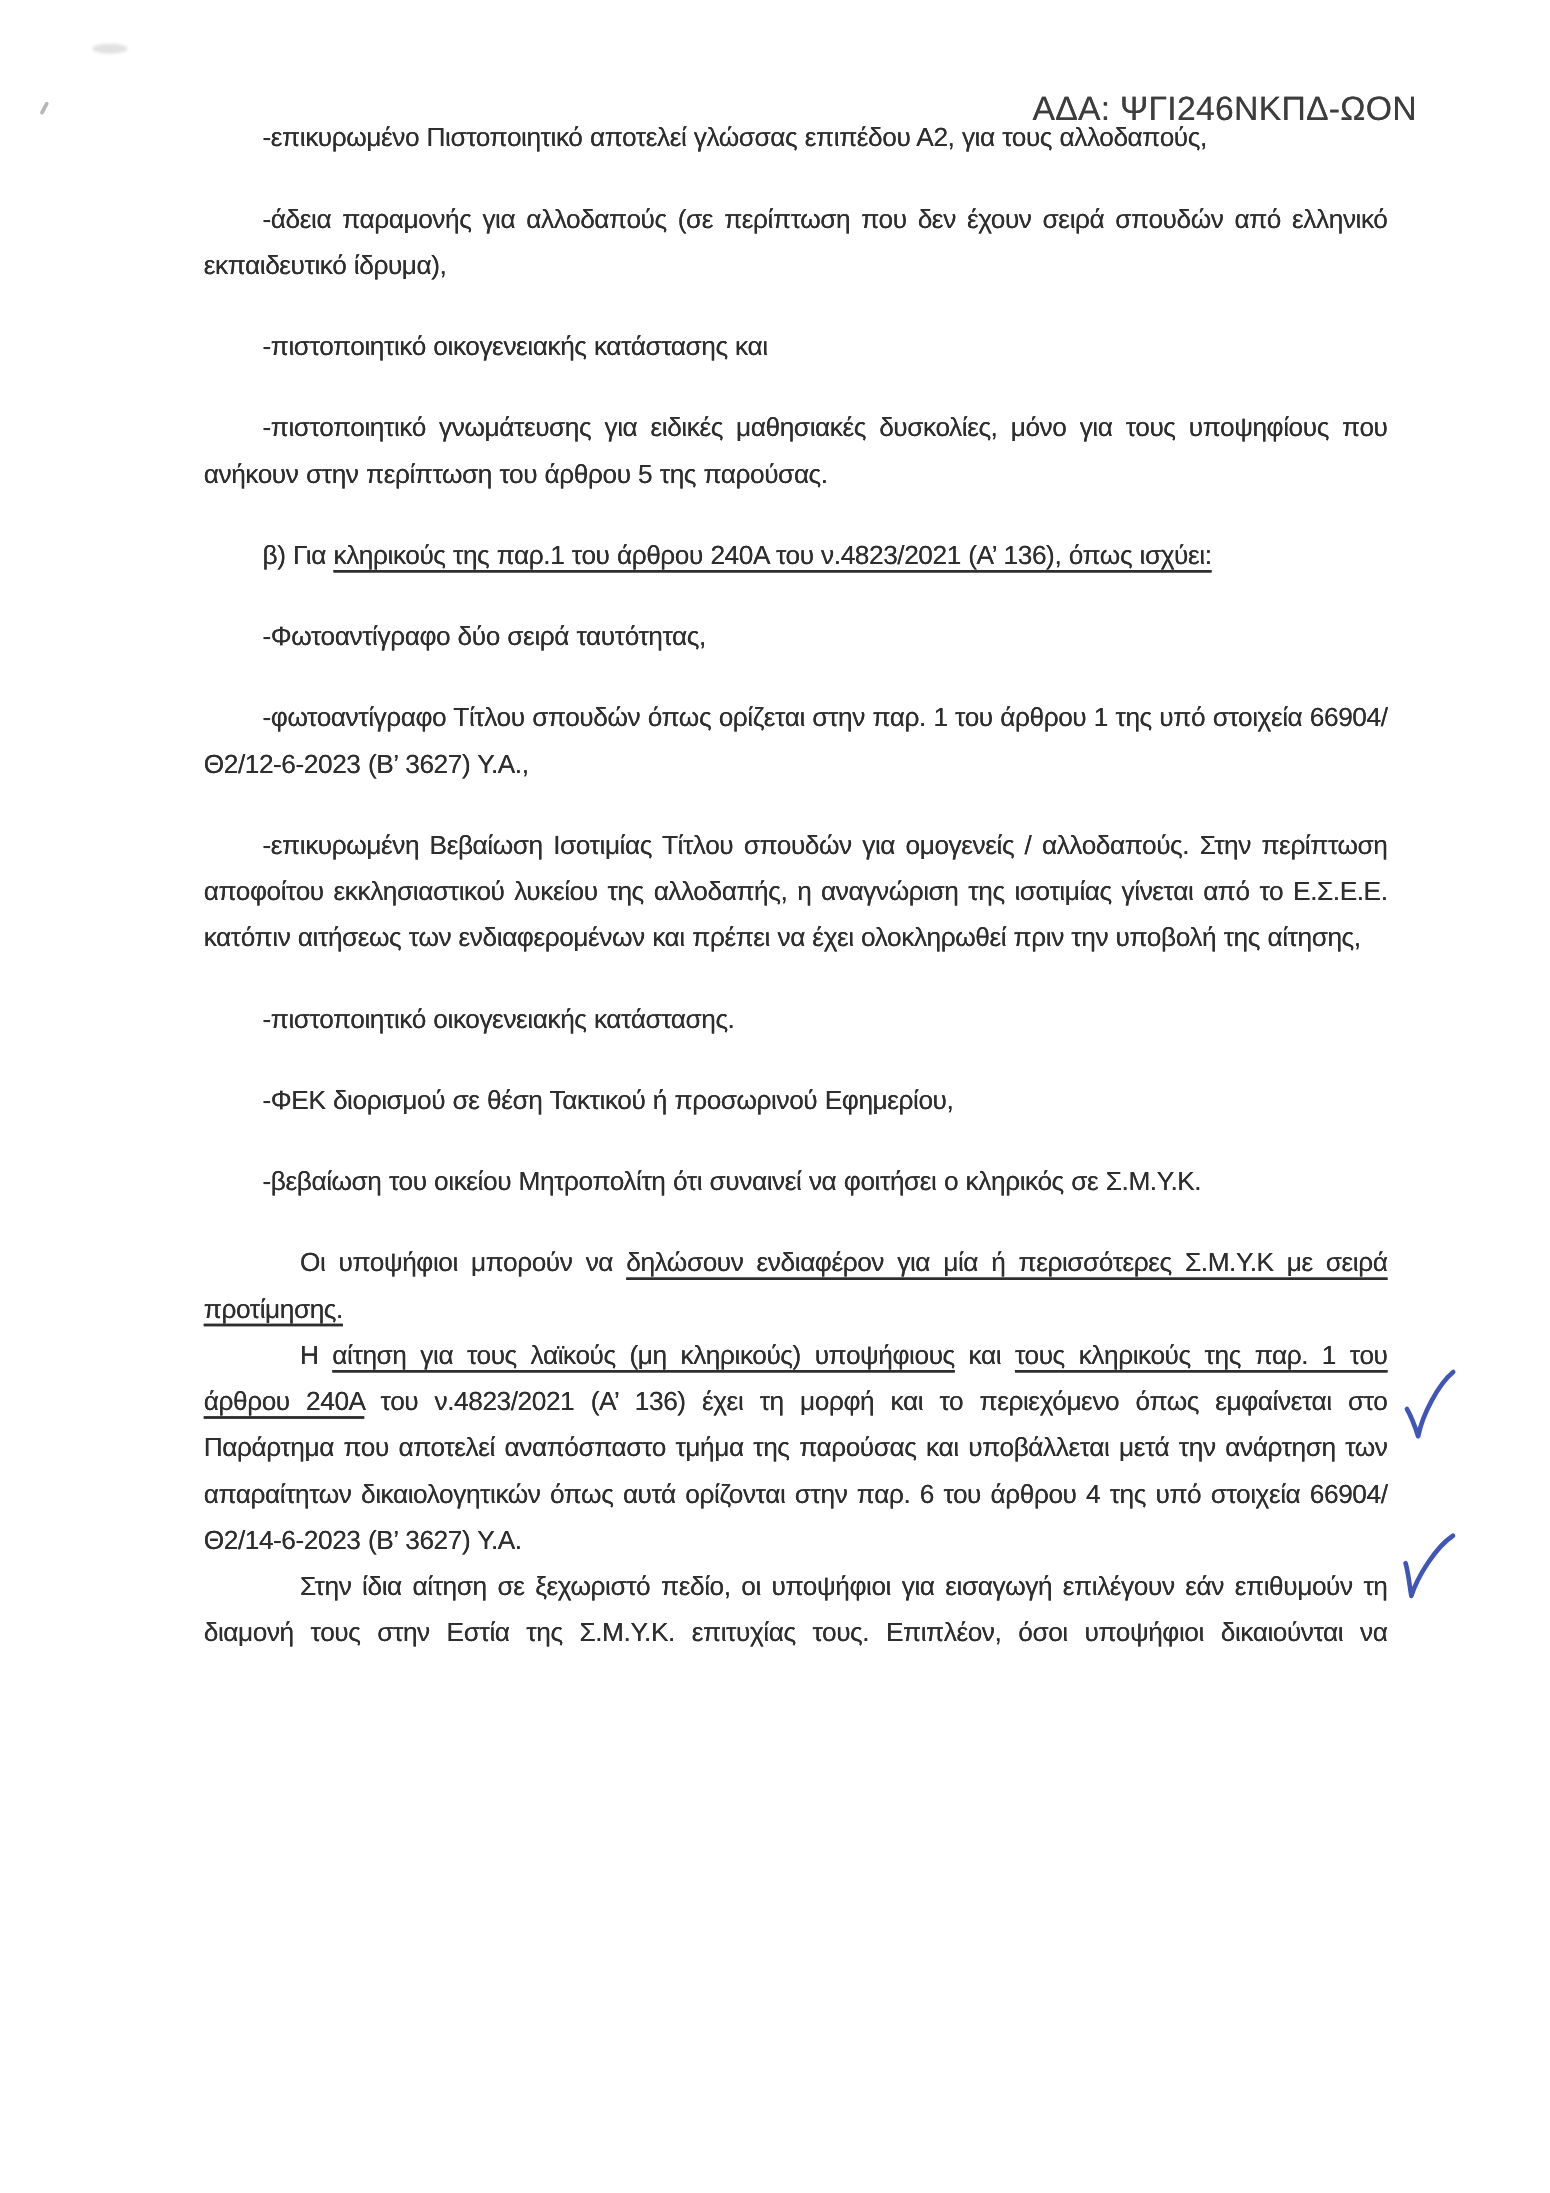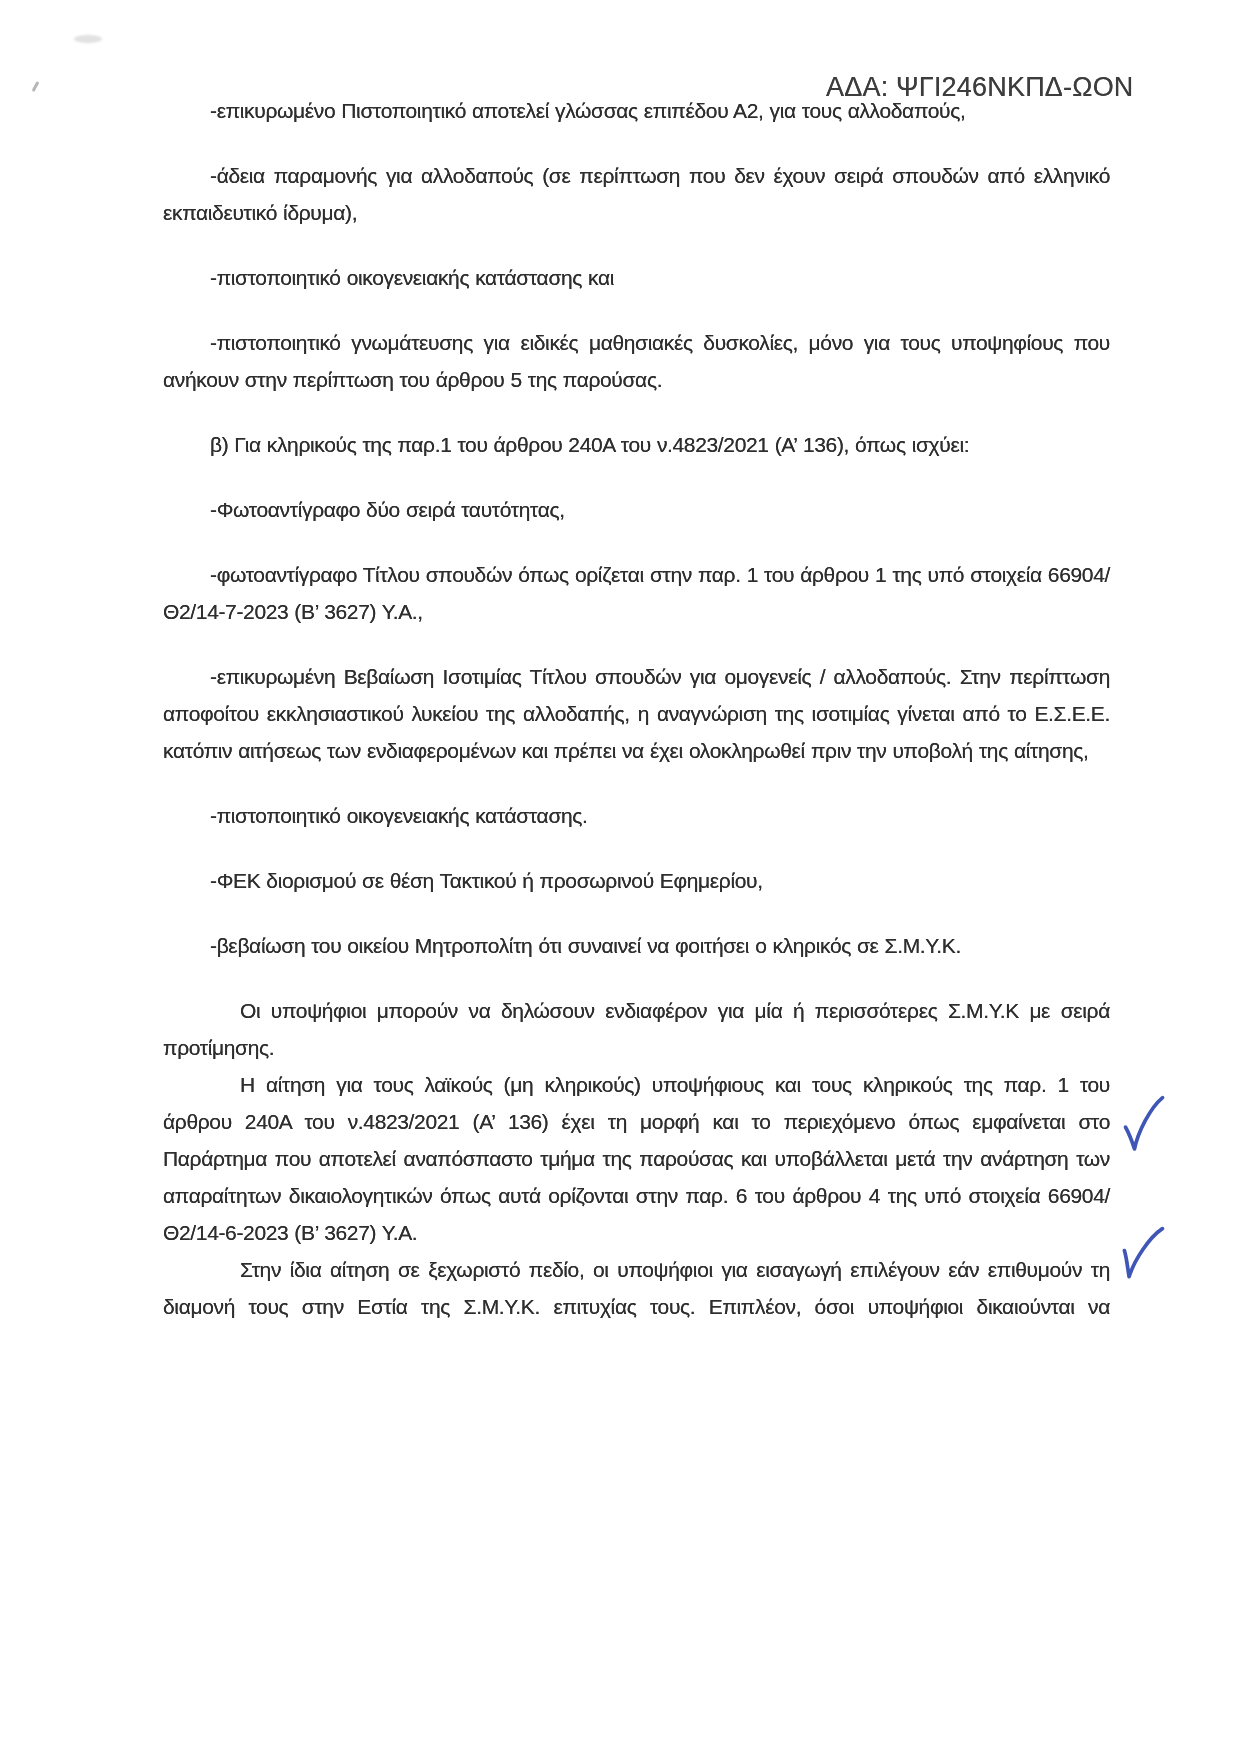--- a/index.html
+++ b/index.html
@@ -38,20 +38,21 @@
     text-shadow: 0 0 0.45px rgba(46,46,46,0.9);
   }
   .para {
     margin: 0 0 28px 0;
     text-align: justify;
     text-indent: 47px;
   }
   .para.deep { text-indent: 77px; }
   .para.no-gap { margin-bottom: 0; }
   .u {
+    text-decoration: underline;
     text-decoration-thickness: 2px;
     text-underline-offset: 5px;
     text-decoration-color: #2e2e2e;
   }
   .check {
     position: absolute;
     width: 52px;
     height: 62px;
     pointer-events: none;
   }
@@ -99,21 +100,21 @@
 
 
     <p class="para"><span>-πιστοποιητικό οικογενειακής κατάστασης και</span></p>
 
     <p class="para"><span>-πιστοποιητικό γνωμάτευσης για ειδικές μαθησιακές δυσκολίες, μόνο για τους υποψηφίους που ανήκουν στην περίπτωση του άρθρου 5 της παρούσας.</span></p>
 
     <p class="para"><span>β) Για </span><span class="u">κληρικούς της παρ.1 του άρθρου 240Α του ν.4823/2021 (Α’ 136), όπως ισχύει:</span></p>
 
     <p class="para"><span>-Φωτοαντίγραφο δύο σειρά ταυτότητας,</span></p>
 
-    <p class="para"><span>-φωτοαντίγραφο Τίτλου σπουδών όπως ορίζεται στην παρ. 1 του άρθρου 1 της υπό στοιχεία 66904/Θ2/14-7-2023 (Β’ 3627) Υ.Α.,</span></p>
+    <p class="para"><span>-φωτοαντίγραφο Τίτλου σπουδών όπως ορίζεται στην παρ. 1 του άρθρου 1 της υπό στοιχεία 66904/Θ2/12-6-2023 (Β’ 3627) Υ.Α.,</span></p>
 
     <p class="para"><span>-επικυρωμένη Βεβαίωση Ισοτιμίας Τίτλου σπουδών για ομογενείς / αλλοδαπούς. Στην περίπτωση αποφοίτου εκκλησιαστικού λυκείου της αλλοδαπής, η αναγνώριση της ισοτιμίας γίνεται από το Ε.Σ.Ε.Ε. κατόπιν αιτήσεως των ενδιαφερομένων και πρέπει να έχει ολοκληρωθεί πριν την υποβολή της αίτησης,</span></p>
 
     <p class="para"><span>-πιστοποιητικό οικογενειακής κατάστασης.</span></p>
 
     <p class="para"><span>-ΦΕΚ διορισμού σε θέση Τακτικού ή προσωρινού Εφημερίου,</span></p>
 
     <p class="para"><span>-βεβαίωση του οικείου Μητροπολίτη ότι συναινεί να φοιτήσει ο κληρικός σε Σ.Μ.Υ.Κ.</span></p>
 
     <p class="para deep no-gap"><span>Οι υποψήφιοι μπορούν να </span><span class="u">δηλώσουν ενδιαφέρον για μία ή περισσότερες Σ.Μ.Υ.Κ με σειρά προτίμησης.</span></p>

